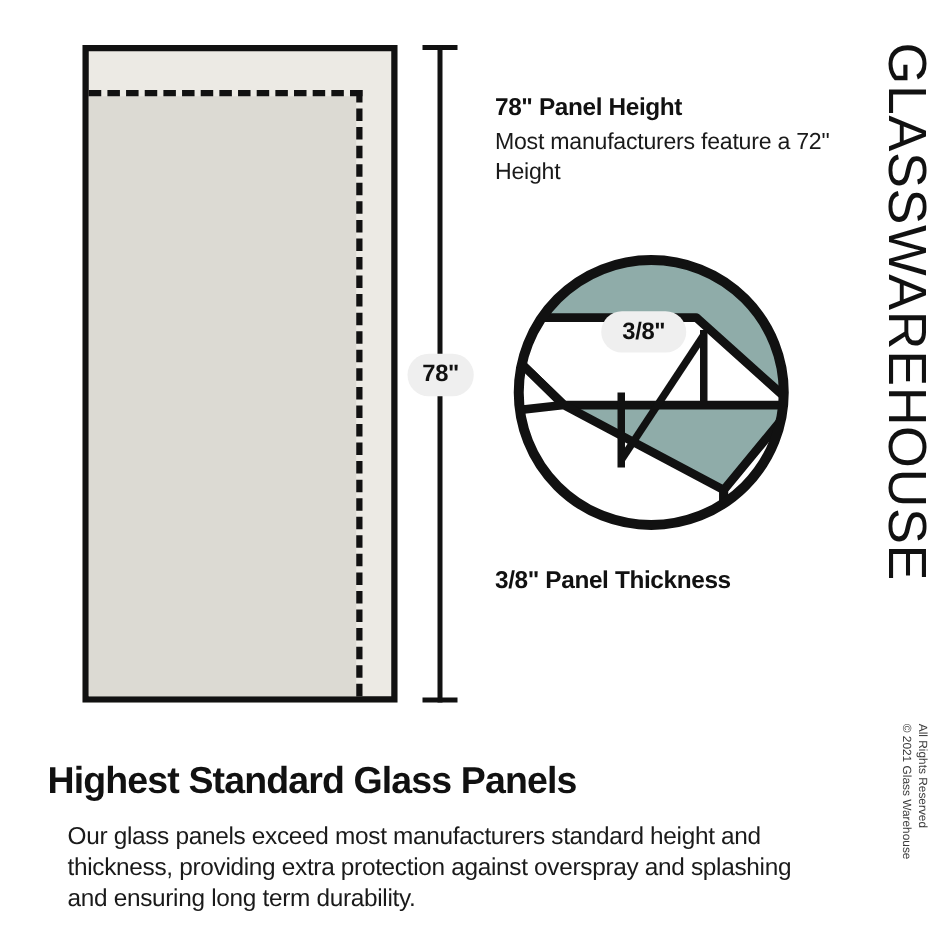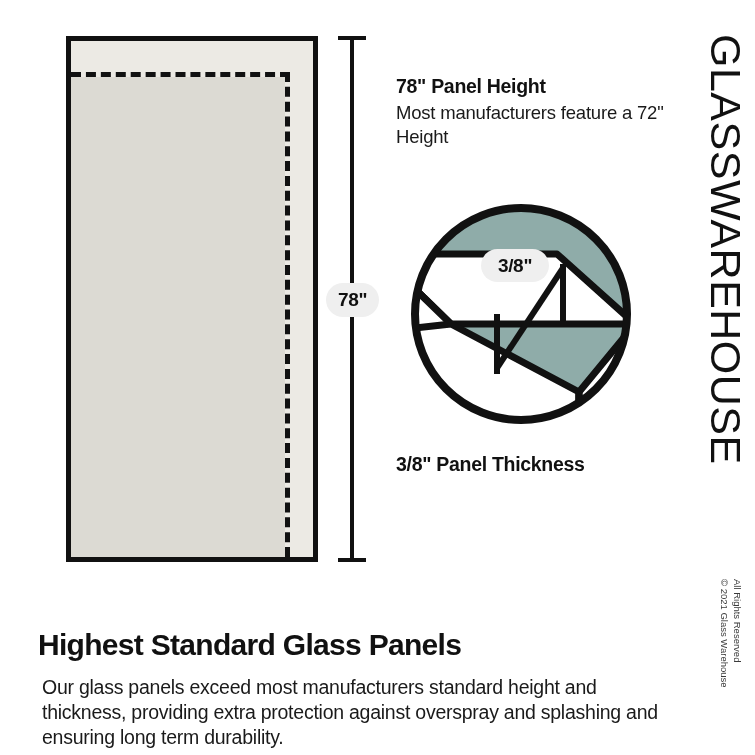--- a/index.html
+++ b/index.html
@@ -197,36 +197,36 @@
     color: #3a3a3a;
     line-height: 1;
   }
   .copyright .cline.l1 { left: 14px; }
   .copyright .cline.l2 { left: 27px; }
 
   
   .bottom-block {
     position: absolute;
     left: 38px;
-    top: 628px;
+    top: 608px;
     width: 625px;
   }
   .bottom-heading {
     font-size: 30px;
     font-weight: bold;
     letter-spacing: -0.7px;
     color: #111111;
     margin: 0 0 14px 0;
     line-height: 1.1;
   }
   .bottom-para {
     font-size: 19.5px;
     font-weight: 400;
     color: #1a1a1a;
-    margin: 4px;
+    margin: 16px;
     line-height: 1.28;
     letter-spacing: -0.25px;
   }
 </style>
 </head>
 <body>
 
 <div id="canvas">
 
   <div class="panel-figure">

